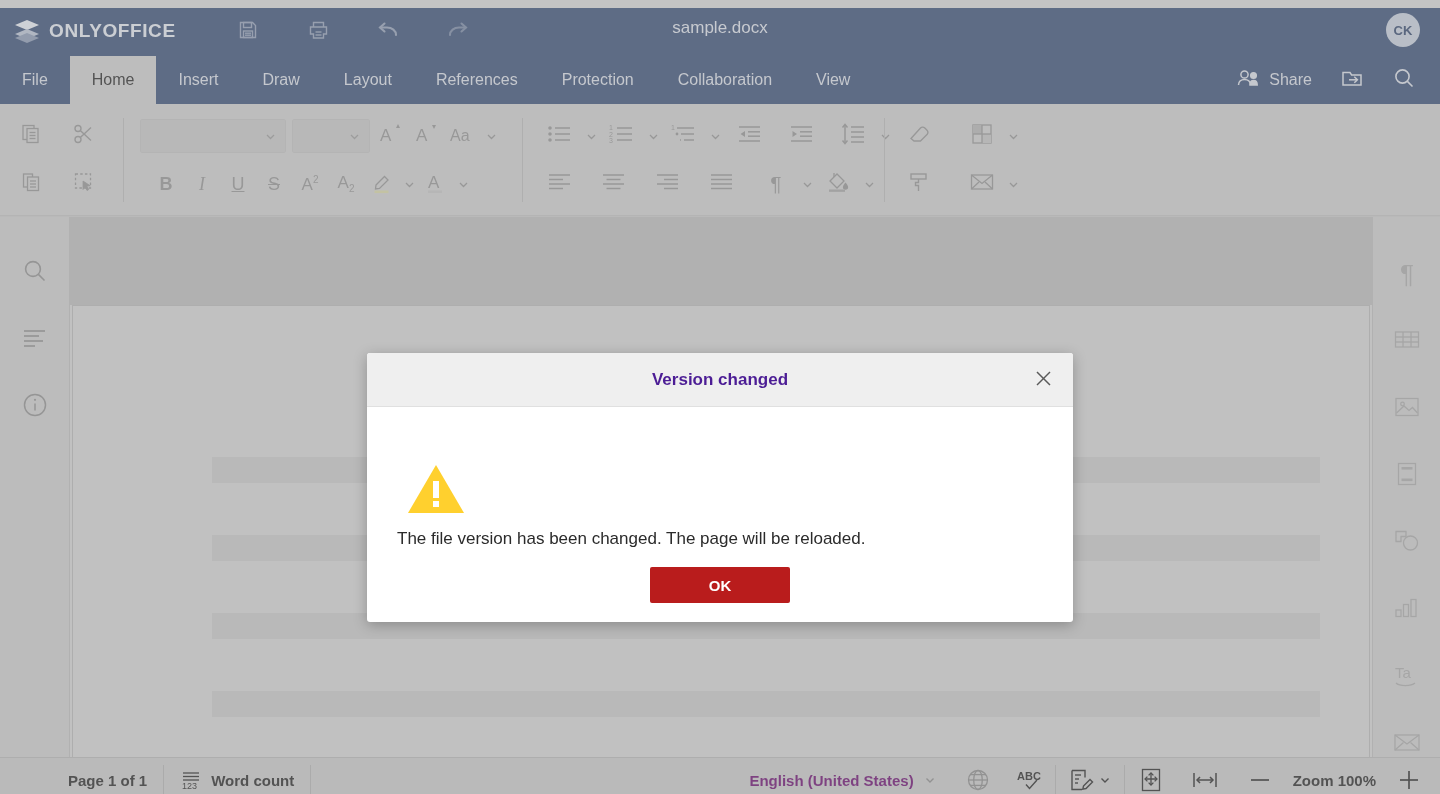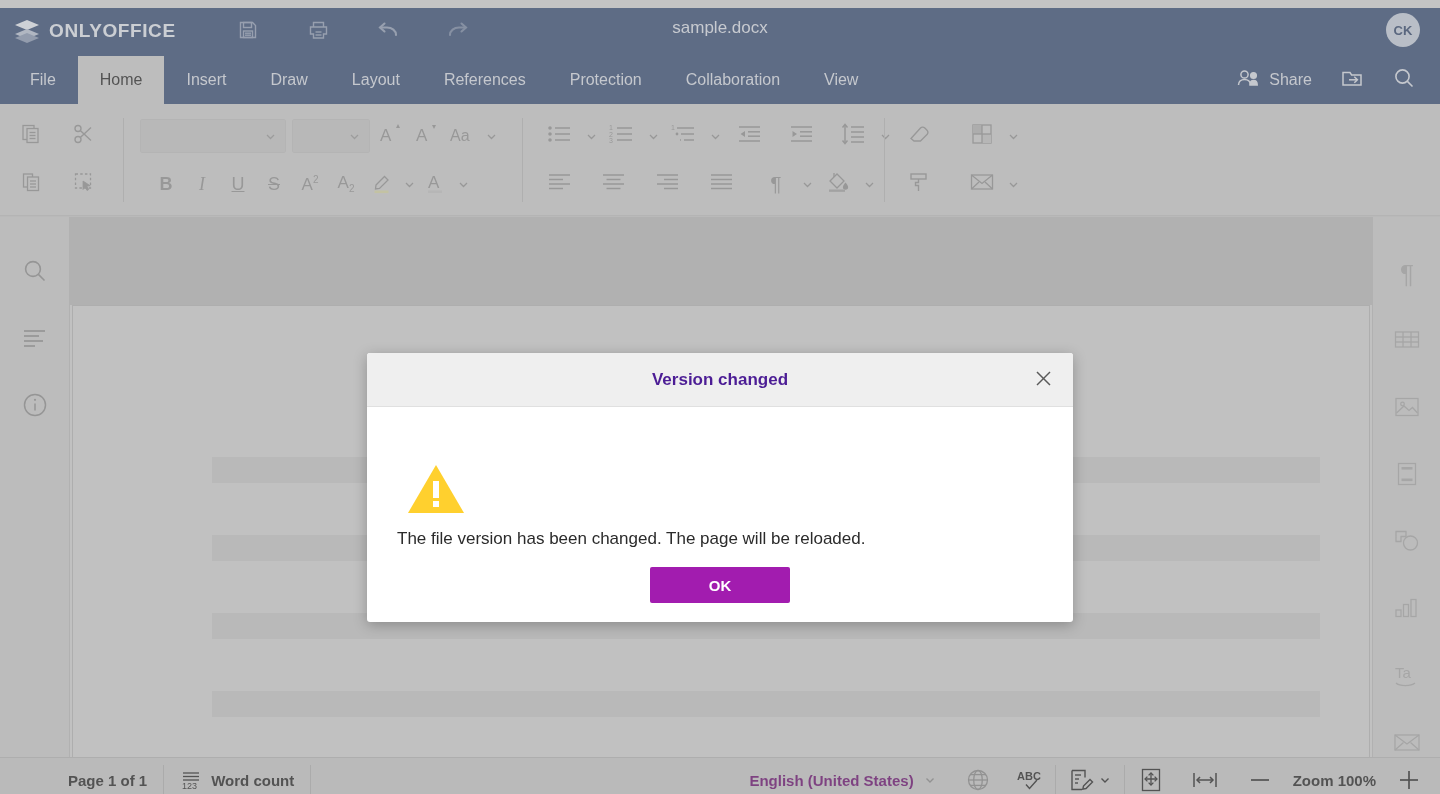--- a/index.html
+++ b/index.html
@@ -41,21 +41,21 @@
   }
   .avatar {
     position: absolute; right: 20px; top: 5px;
     width: 34px; height: 34px; border-radius: 50%;
     background: #c4ccd8; color: #3d4f72;
     font-size: 13px; font-weight: bold;
     display: flex; align-items: center; justify-content: center;
   }
 
   
-  .tabs { position: absolute; left: 8px; top: 48px; height: 48px; display: flex; align-items: center; }
+  .tabs { position: absolute; left: 0; top: 48px; height: 48px; display: flex; align-items: center; }
   .tab {
     height: 48px; padding: 0 22px;
     display: flex; align-items: center;
     color: #d6dae2; font-size: 16px; white-space: nowrap;
   }
   .tab.active { background: #cbcbcb; color: #333333; }
   .hdr-right {
     position: absolute; right: 0; top: 48px; height: 48px;
     display: flex; align-items: center; gap: 0;
   }
@@ -196,21 +196,21 @@
   .warn-wrap { width: 78px; display: flex; justify-content: center; padding-top: 2px; }
   .modal-msg {
     font-size: 17px; color: #2b2b2b; line-height: 1.4; padding-top: 8px;
   }
   .modal-foot {
     position: absolute; left: 0; bottom: 0; width: 100%; height: 55px;
     display: flex; align-items: flex-start; justify-content: center;
   }
   .ok-btn {
     width: 140px; height: 36px; border-radius: 2px;
-    background: #a21caf; border: none;
+    background: #b91c1c; border: none;
     color: #ffffff; font-size: 15px; font-weight: bold;
     font-family: "Liberation Sans", sans-serif;
     display: flex; align-items: center; justify-content: center;
   }
 </style>
 </head>
 <body>
 
 <div id="app">
 

